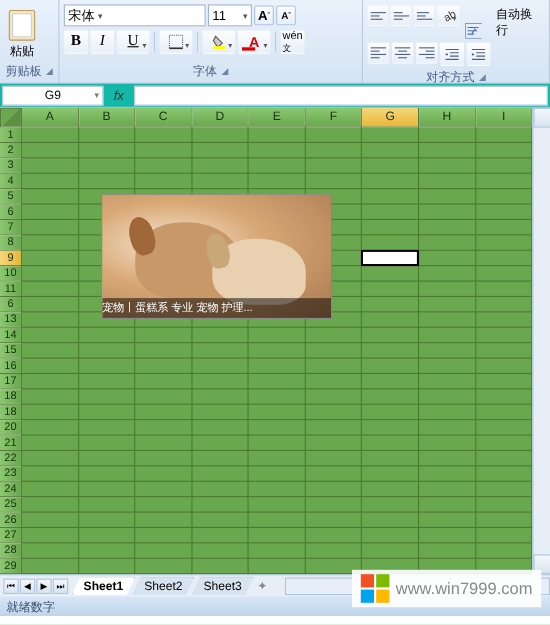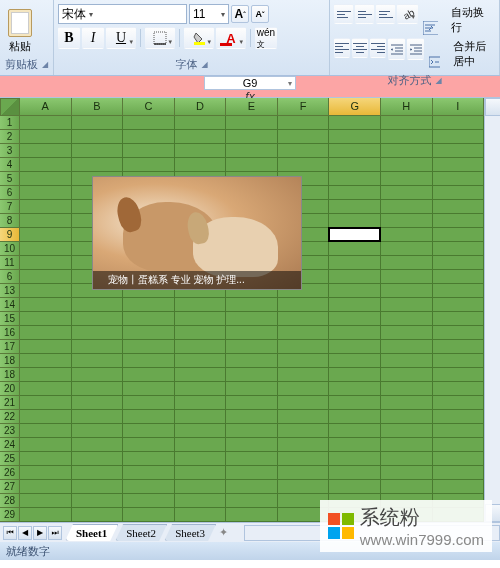--- a/index.html
+++ b/index.html
@@ -35,21 +35,21 @@
     .align-group { width: 170px; }
     .align-row { display: flex; gap: 2px; margin-bottom: 2px; }
     .align-btn { width: 20px; height: 20px; display: flex; align-items: center; justify-content: center; }
     .align-lines { display: flex; flex-direction: column; gap: 2px; }
     .al { height: 1px; background: #4a6184; }
     .al-s { width: 8px; } .al-m { width: 11px; } .al-l { width: 14px; }
     .orient-btn { width: 22px; height: 20px; }
     .wrap-opt { display: flex; align-items: flex-end; gap: 13px; font-size: 11px; padding: 1px 3px; }
     .wrap-icon { width: 16px; height: 14px; }
     
-    .formula-bar { height: 22px; border-bottom: 1px solid #b0c4de; display: flex; align-items: center; background: #fca5a5; flex-direction: column; }
+    .formula-bar { height: 22px; border-bottom: 1px solid #b0c4de; display: flex; align-items: center; background: #14b8a6; }
     .name-box { width: 92px; background: #fff; border: 1px solid #b0c4de; height: 18px; margin: 0 2px; display: flex; align-items: center; justify-content: center; font-size: 11px; position: relative; }
     .name-box::after { content: "▾"; position: absolute; right: 3px; font-size: 8px; color: #777; }
     .fx-btn { width: 24px; text-align: center; font-style: italic; font-size: 12px; color: #333; }
     .formula-input { flex: 1; background: #fff; border: 1px solid #b0c4de; height: 18px; margin: 0 2px; }
     
     .sheet-area { position: relative; height: 424px; overflow: hidden; }
     .select-all { position: absolute; left: 0; top: 0; width: 20px; height: 18px; background: linear-gradient(135deg, #6aa84f 50%, #5a9040 50%); border: 1px solid #5a7a3a; }
     .col-headers { position: absolute; left: 20px; top: 0; right: 16px; height: 18px; display: flex; }
     .col-h { flex: 1; min-width: 50px; background: linear-gradient(#8bc870, #6aa84f); border-right: 1px solid #5a7a3a; border-bottom: 1px solid #5a7a3a; text-align: center; font-size: 11px; line-height: 17px; color: #1a3010; }
     .col-h.sel { background: linear-gradient(#f5d67a, #e8b838); }
@@ -63,26 +63,26 @@
     .vscroll { position: absolute; right: 0; top: 0; width: 16px; bottom: 0; background: #e8eef7; border-left: 1px solid #b0c4de; }
     .vscroll::before, .vscroll::after { content: ""; position: absolute; left: 0; width: 16px; height: 16px; background: linear-gradient(#f5f8fc,#d8e3f0); border: 1px solid #b0c4de; }
     .vscroll::before { top: 0; } .vscroll::after { bottom: 0; }
     
     .embedded-image { position: absolute; left: 72px; top: 60px; width: 210px; height: 114px; background: linear-gradient(135deg, #d9a876 0%, #e8c9a8 30%, #c89060 100%); border: 1px solid #888; overflow: hidden; }
     .img-bg { position: absolute; inset: 0; background: radial-gradient(ellipse at 30% 40%, #f5e6d0 0%, #d9a876 40%, #a87850 100%); }
     .dog1 { position: absolute; left: 30px; top: 25px; width: 95px; height: 70px; background: #c89868; border-radius: 45% 50% 30% 40%; }
     .dog1-ear { position: absolute; left: 25px; top: 20px; width: 22px; height: 35px; background: #a06838; border-radius: 50% 50% 40% 40%; transform: rotate(-15deg); }
     .dog2 { position: absolute; left: 100px; top: 40px; width: 85px; height: 60px; background: #e8d0b0; border-radius: 45% 50% 30% 40%; }
     .dog2-ear { position: absolute; left: 95px; top: 35px; width: 20px; height: 32px; background: #c8a878; border-radius: 50% 50% 40% 40%; transform: rotate(-12deg); }
-    .img-caption { position: absolute; left: 0; right: 0; bottom: 0; background: rgba(0,0,0,0.5); color: #fff; font-size: 10px; padding: 2px 15px; }
+    .img-caption { position: absolute; left: 0; right: 0; bottom: 0; background: rgba(0,0,0,0.5); color: #fff; font-size: 10px; padding: 2px 0; }
     
     .sheet-tabs { height: 20px; background: #e8eef7; display: flex; align-items: center; border-top: 1px solid #b0c4de; font-size: 11px; }
     .tab-nav { display: flex; gap: 1px; padding: 0 3px; }
     .tab-nav-btn { width: 14px; height: 14px; background: linear-gradient(#f5f8fc,#d8e3f0); border: 1px solid #b0c4de; display: flex; align-items: center; justify-content: center; font-size: 8px; }
-    .sheet-tab { padding: 2px 10px; background: #d8e3f0; border: 1px solid #a0b4ce; border-bottom: none; border-radius: 0 0 4px 4px; margin-right: -3px; clip-path: polygon(8px 0, 100% 0, calc(100% - 8px) 100%, 0 100%); font-family: Liberation Serif, serif; }
+    .sheet-tab { padding: 2px 10px; background: #d8e3f0; border: 1px solid #a0b4ce; border-bottom: none; border-radius: 0 0 4px 4px; margin-right: -3px; clip-path: polygon(8px 0, 100% 0, calc(100% - 8px) 100%, 0 100%); }
     .sheet-tab.active { background: #fff; font-weight: bold; z-index: 1; }
     .add-sheet { padding: 2px 6px; color: #888; }
     .hscroll-area { flex: 1; margin-left: 10px; background: #e8eef7; height: 16px; border: 1px solid #b0c4de; position: relative; }
     
     .status-bar { height: 18px; background: linear-gradient(#d8e7f7, #c0d4ea); display: flex; align-items: center; padding: 0 6px; font-size: 11px; color: #3a5070; }
     
     .watermark { position: absolute; right: 8px; bottom: 16px; display: flex; align-items: center; gap: 6px; font-size: 20px; font-weight: 300; color: #444; background: rgba(255,255,255,0.9); padding: 4px 8px; }
     .ms-logo { display: grid; grid-template-columns: 12px 12px; grid-template-rows: 12px 12px; gap: 2px; }
     .ms-sq { width: 12px; height: 12px; }
     .watermark-sub { font-size: 15px; color: #888; display: block; }
@@ -231,27 +231,20 @@
           </div>
         <div class="btn-sm">
           <svg width="14" height="14">
               <path d="M1 3h12M5 6h8M5 9h8M1 12h12 M3 7 L1 7.5 L3 8" stroke="#4a6184" fill="none"></path>
             </svg>
         </div>
         <div class="btn-sm">
           <svg width="14" height="14">
               <path d="M1 3h12M5 6h8M5 9h8M1 12h12 M1 7 L3 7.5 L1 8" stroke="#4a6184" fill="none"></path>
             </svg>
-        </div>
-        <div class="wrap-opt">
-          <svg class="wrap-icon">
-              <rect x="0" y="2" width="16" height="10" fill="none" stroke="#4a70a8"></rect>
-              <path d="M4 7 L2 5 M4 7 L2 9 M12 7 L14 5 M12 7 L14 9 M6 7 h4" stroke="#4a70a8" fill="none"></path>
-            </svg>
-          <span>合并后居中</span>
         </div>
       </div>
     </div>
     <div class="ribbon-label">
       <span>对齐方式</span>
         <span class="ribbon-label-arrow">◢</span>
     </div>
   </div>
 </div>
 
@@ -662,16 +655,15 @@
 </div>
 
 <div class="watermark">
   <div class="ms-logo" id="ms-logo">
       <div class="ms-sq" style="background: rgb(242, 80, 34);"></div>
       <div class="ms-sq" style="background: rgb(127, 186, 0);"></div>
       <div class="ms-sq" style="background: rgb(0, 164, 239);"></div>
       <div class="ms-sq" style="background: rgb(255, 185, 0);"></div>
     </div>
   <div>
-    <span>系统粉</span>
     <span class="watermark-sub">www.win7999.com</span>
   </div>
 </div>
 
 </body></html>

